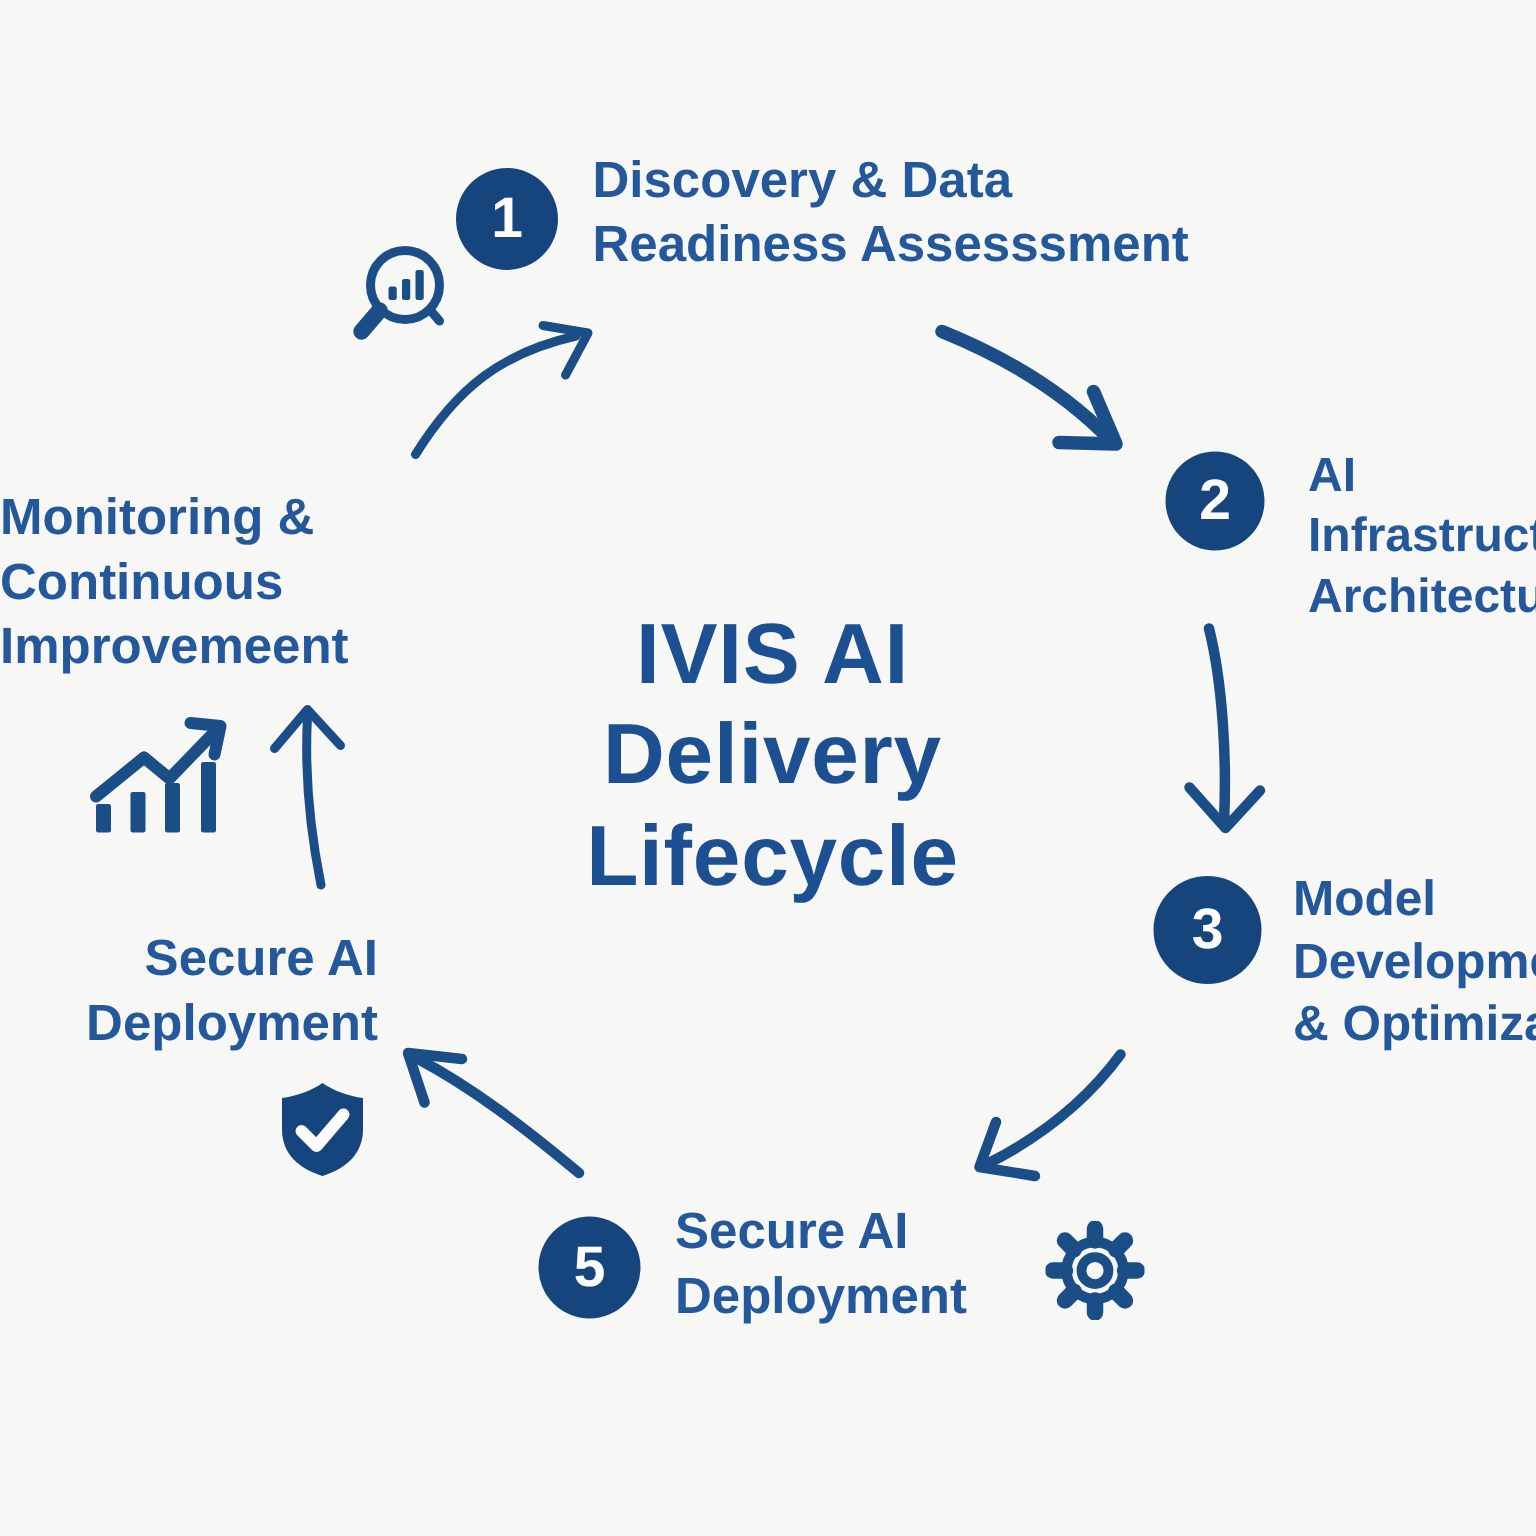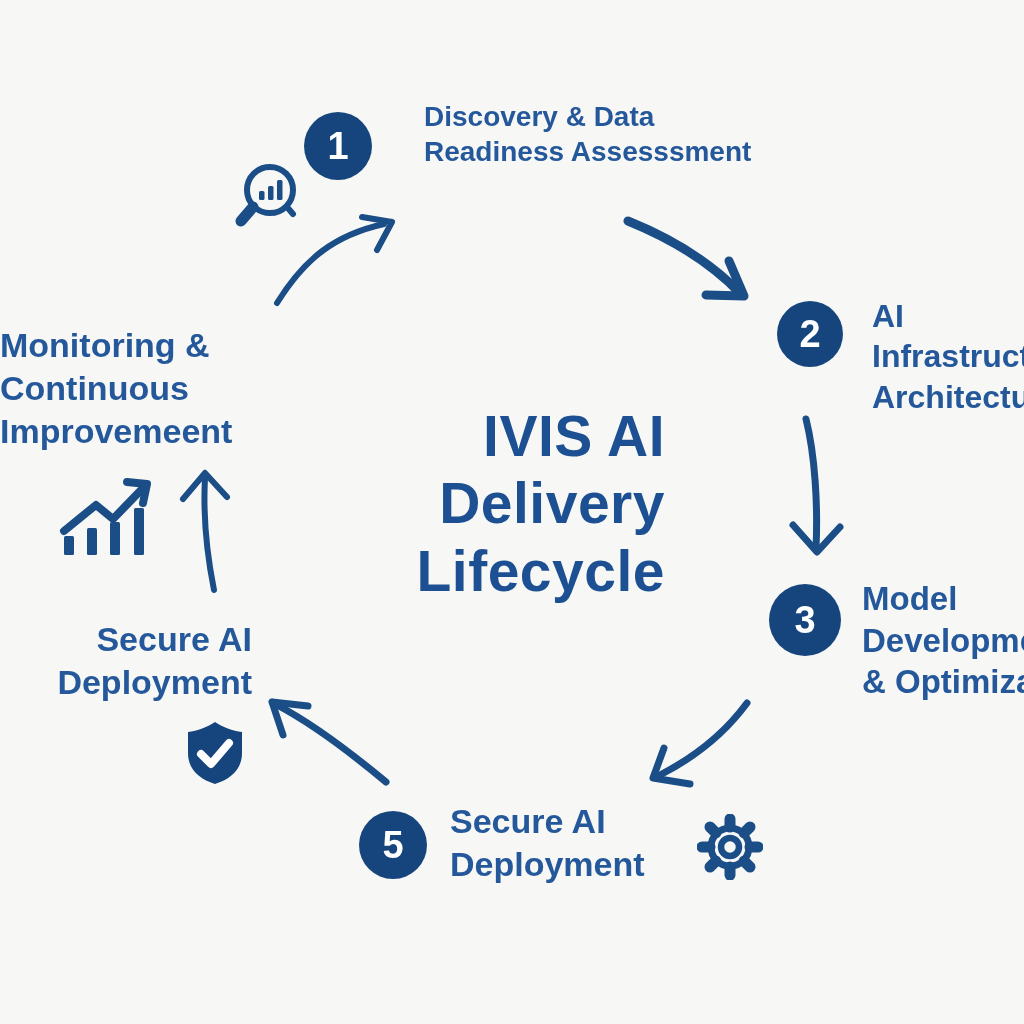--- a/index.html
+++ b/index.html
@@ -14,21 +14,21 @@
   .label {
     color: #24589b;
     font-weight: 700;
     white-space: pre-line;
     line-height: 1.26;
   }
   .title {
     color: #1d5092;
     font-weight: 700;
     white-space: pre-line;
-    text-align: right;
+    text-align: center;
     font-size: 57px;
     line-height: 1.18;
     letter-spacing: 0.5px;
   }
   .num-circle {
     background: #15457c;
     border-radius: 50%;
     display: flex;
     align-items: center;
     justify-content: center;
@@ -80,21 +80,21 @@
   </g>
 </svg>
 
 <div class="abs title" style="left:365px;top:403px;width:300px">IVIS AI
 Delivery
 Lifecycle</div>
 
 <div class="abs num-circle" style="left:304px;top:112px;width:68px;height:68px">
   <span>1</span>
 </div>
-<div class="abs label" style="left:424px;top:99px;font-size:28px">Discovery &amp; Data
+<div class="abs label" style="left:395px;top:99px;font-size:34px">Discovery &amp; Data
 Readiness Assesssment</div>
 <svg class="abs" style="left:228px;top:152px" width="84" height="84" viewBox="0 0 84 84">
   <circle class="stroke-icon" cx="42" cy="38" r="23" stroke-width="6"></circle>
   <path class="stroke-icon" d="M 25 55 L 13 69" stroke-width="11"></path>
   <path class="stroke-icon" d="M 59 55 L 65 62" stroke-width="6"></path>
   <g class="fill-icon">
     <rect x="31" y="39" width="5.5" height="9" rx="1.5"></rect>
     <rect x="40" y="34" width="5.5" height="14" rx="1.5"></rect>
     <rect x="49" y="28" width="5.5" height="20" rx="1.5"></rect>
   </g>

